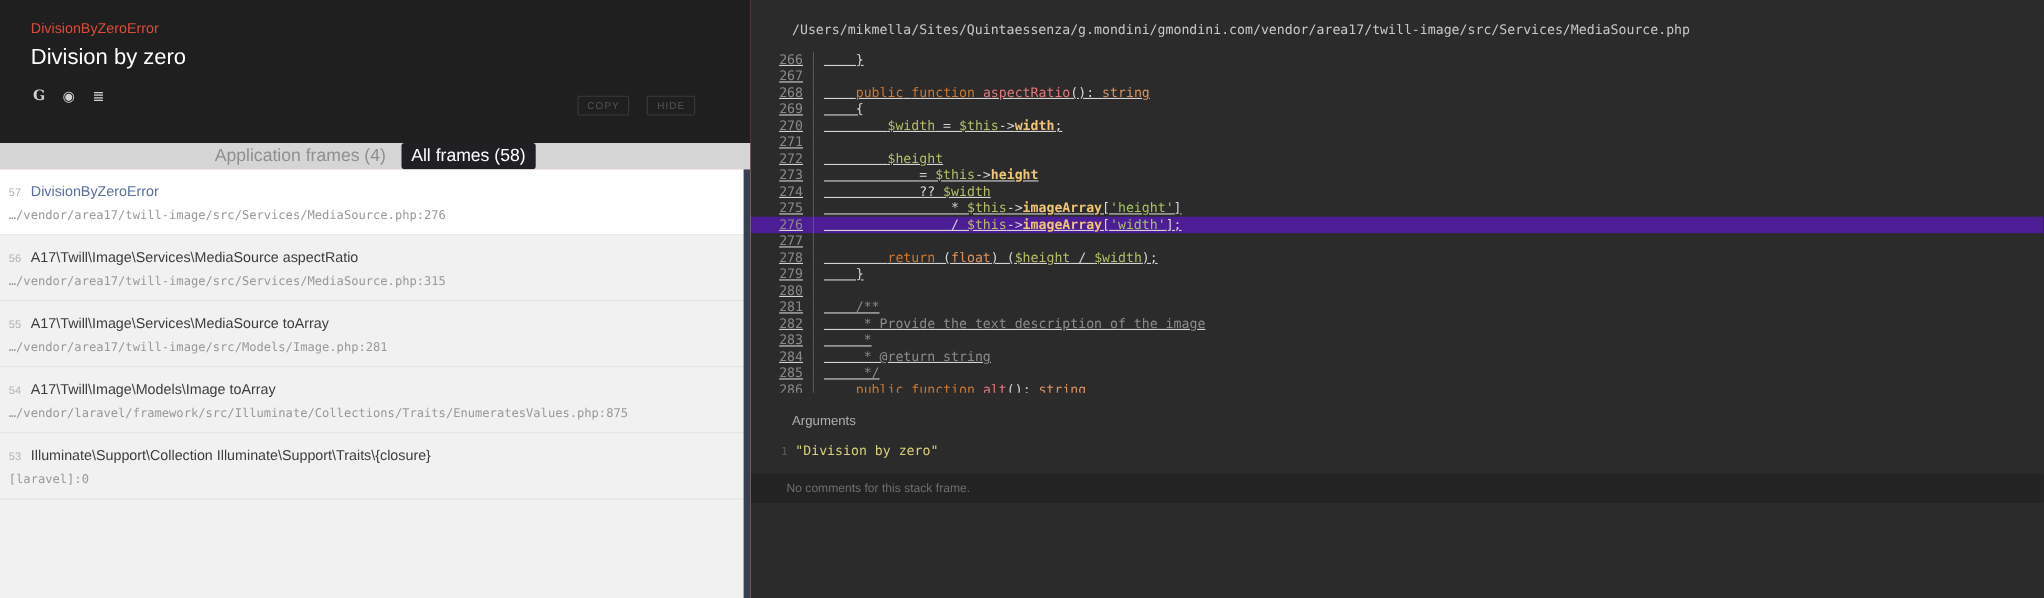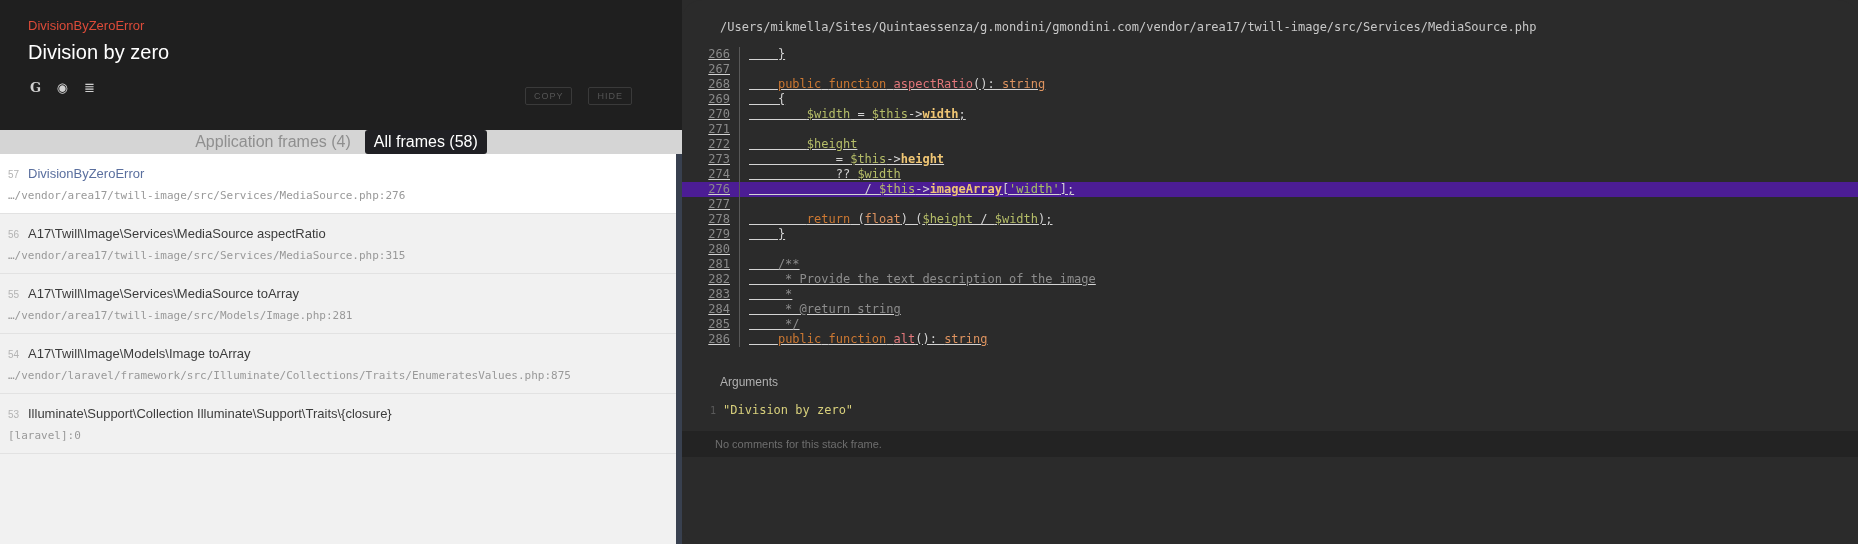--- a/index.html
+++ b/index.html
@@ -128,20 +128,21 @@
     <div class="code-view">
         <div class="code-line"><span class="line-num">266</span><span class="line-code"><span class="tok-pln">    }</span></span></div>
         <div class="code-line"><span class="line-num">267</span><span class="line-code"></span></div>
         <div class="code-line"><span class="line-num">268</span><span class="line-code"><span class="tok-pln">    </span><span class="tok-kw">public</span><span class="tok-pln"> </span><span class="tok-kw">function</span><span class="tok-pln"> </span><span class="tok-fn">aspectRatio</span><span class="tok-pln">(): </span><span class="tok-typ">string</span></span></div>
         <div class="code-line"><span class="line-num">269</span><span class="line-code"><span class="tok-pln">    {</span></span></div>
         <div class="code-line"><span class="line-num">270</span><span class="line-code"><span class="tok-pln">        </span><span class="tok-var">$width</span><span class="tok-pln"> = </span><span class="tok-var">$this</span><span class="tok-pln">-&gt;</span><span class="tok-prop">width</span><span class="tok-pln">;</span></span></div>
         <div class="code-line"><span class="line-num">271</span><span class="line-code"></span></div>
         <div class="code-line"><span class="line-num">272</span><span class="line-code"><span class="tok-pln">        </span><span class="tok-var">$height</span></span></div>
         <div class="code-line"><span class="line-num">273</span><span class="line-code"><span class="tok-pln">            = </span><span class="tok-var">$this</span><span class="tok-pln">-&gt;</span><span class="tok-prop">height</span></span></div>
         <div class="code-line"><span class="line-num">274</span><span class="line-code"><span class="tok-pln">            ?? </span><span class="tok-var">$width</span></span></div>
+        <div class="code-line"><span class="line-num">275</span><span class="line-code"><span class="tok-pln">                * </span><span class="tok-var">$this</span><span class="tok-pln">-&gt;</span><span class="tok-prop">imageArray</span><span class="tok-pln">[</span><span class="tok-str">'height'</span><span class="tok-pln">]</span></span></div>
         <div class="code-line highlight"><span class="line-num">276</span><span class="line-code"><span class="tok-pln">                / </span><span class="tok-var">$this</span><span class="tok-pln">-&gt;</span><span class="tok-prop">imageArray</span><span class="tok-pln">[</span><span class="tok-str">'width'</span><span class="tok-pln">];</span></span></div>
         <div class="code-line"><span class="line-num">277</span><span class="line-code"></span></div>
         <div class="code-line"><span class="line-num">278</span><span class="line-code"><span class="tok-pln">        </span><span class="tok-kw">return</span><span class="tok-pln"> (</span><span class="tok-typ">float</span><span class="tok-pln">) (</span><span class="tok-var">$height</span><span class="tok-pln"> / </span><span class="tok-var">$width</span><span class="tok-pln">);</span></span></div>
         <div class="code-line"><span class="line-num">279</span><span class="line-code"><span class="tok-pln">    }</span></span></div>
         <div class="code-line"><span class="line-num">280</span><span class="line-code"></span></div>
         <div class="code-line"><span class="line-num">281</span><span class="line-code"><span class="tok-com">    /**</span></span></div>
         <div class="code-line"><span class="line-num">282</span><span class="line-code"><span class="tok-com">     * Provide the text description of the image</span></span></div>
         <div class="code-line"><span class="line-num">283</span><span class="line-code"><span class="tok-com">     *</span></span></div>
         <div class="code-line"><span class="line-num">284</span><span class="line-code"><span class="tok-com">     * @return string</span></span></div>
         <div class="code-line"><span class="line-num">285</span><span class="line-code"><span class="tok-com">     */</span></span></div>

